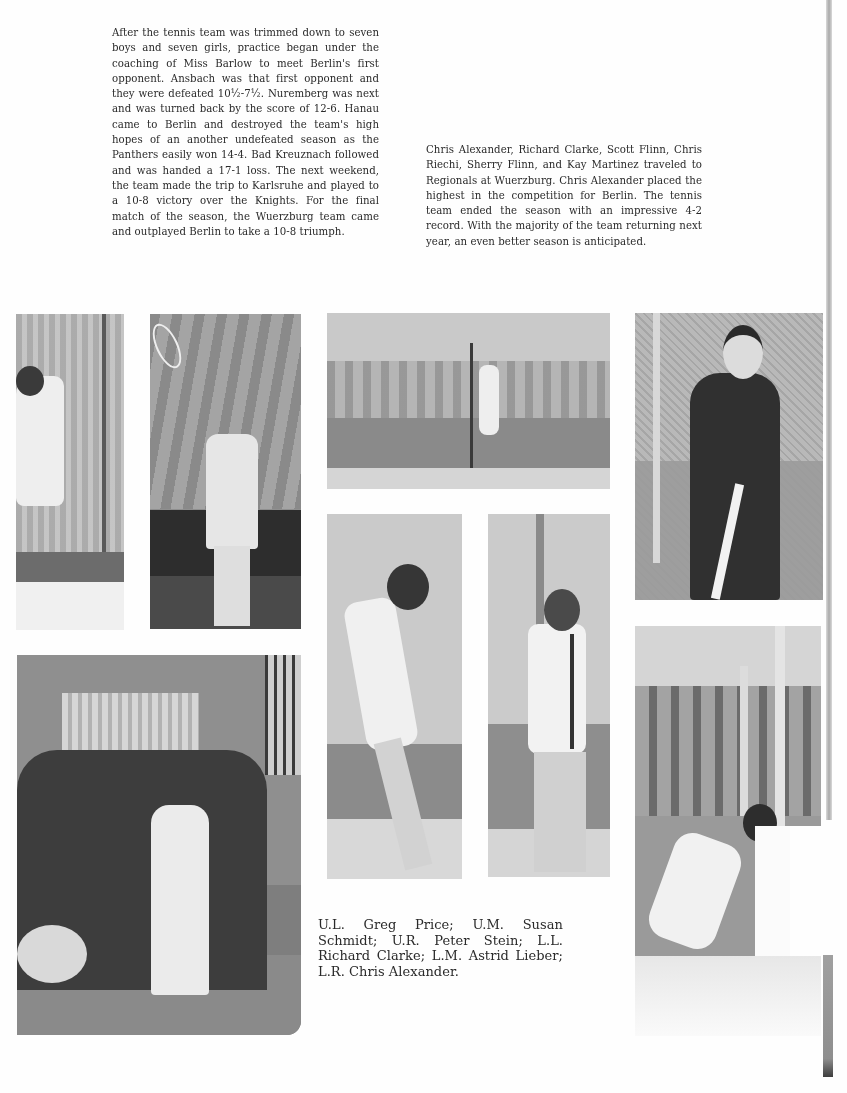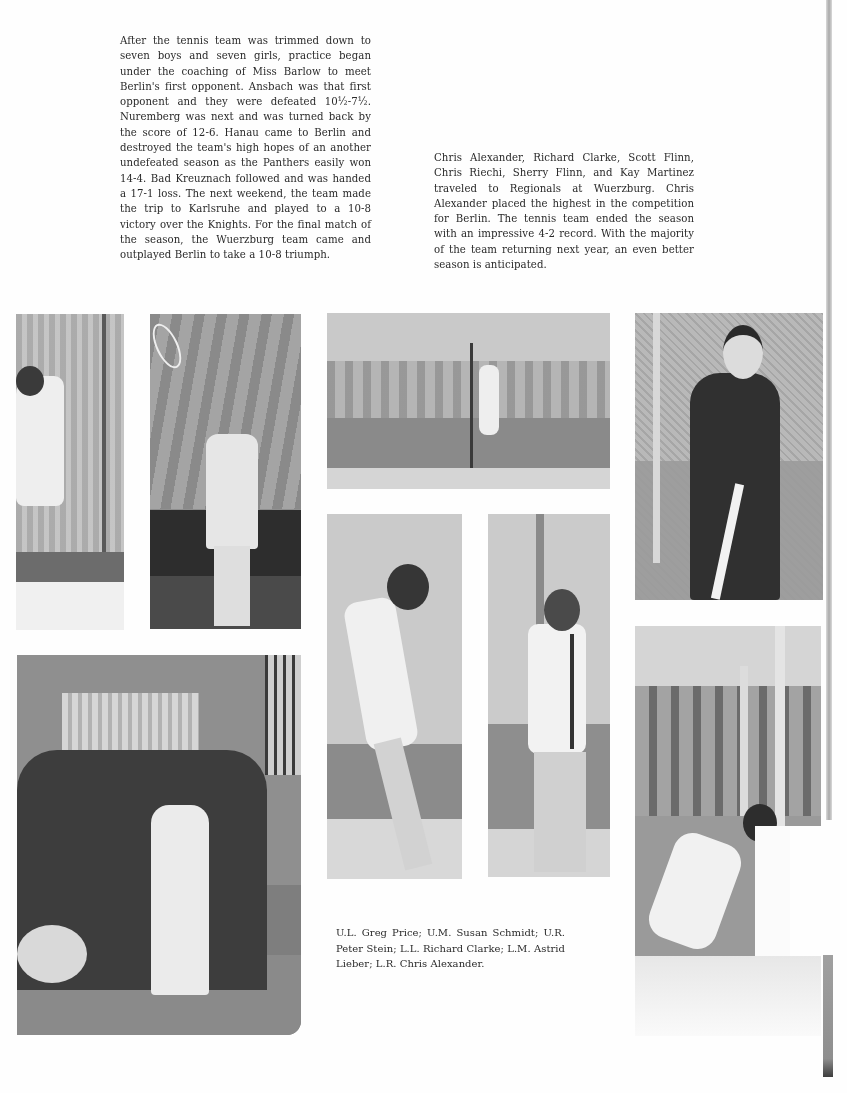--- a/index.html
+++ b/index.html
@@ -10,24 +10,24 @@
     color: #222;
   }
   .text-block {
     position: absolute;
     font-size: 10.2px;
     line-height: 15.3px;
     text-align: justify;
     color: #2a2a2a;
     letter-spacing: 0.05px;
   }
-  .text-block p { margin: 8px; }
+  .text-block p { margin: 0; }
   #story-left { left: 112px; top: 25px; width: 267px; }
   #story-right { left: 426px; top: 142px; width: 276px; }
-  #caption { left: 328px; top: 917px; width: 245px; font-size: 10px; line-height: 15.5px; }
+  #caption { left: 318px; top: 917px; width: 245px; font-size: 13px; line-height: 15.5px; }
 
   .photo {
     position: absolute; overflow: hidden;
     background: #9a9a9a;
   }
   .photo .sky, .photo .ground, .photo .wall, .photo .fig, .photo .pole, .photo .dark, .photo .stripe, .photo .court {
     position: absolute;
   }
 
   

